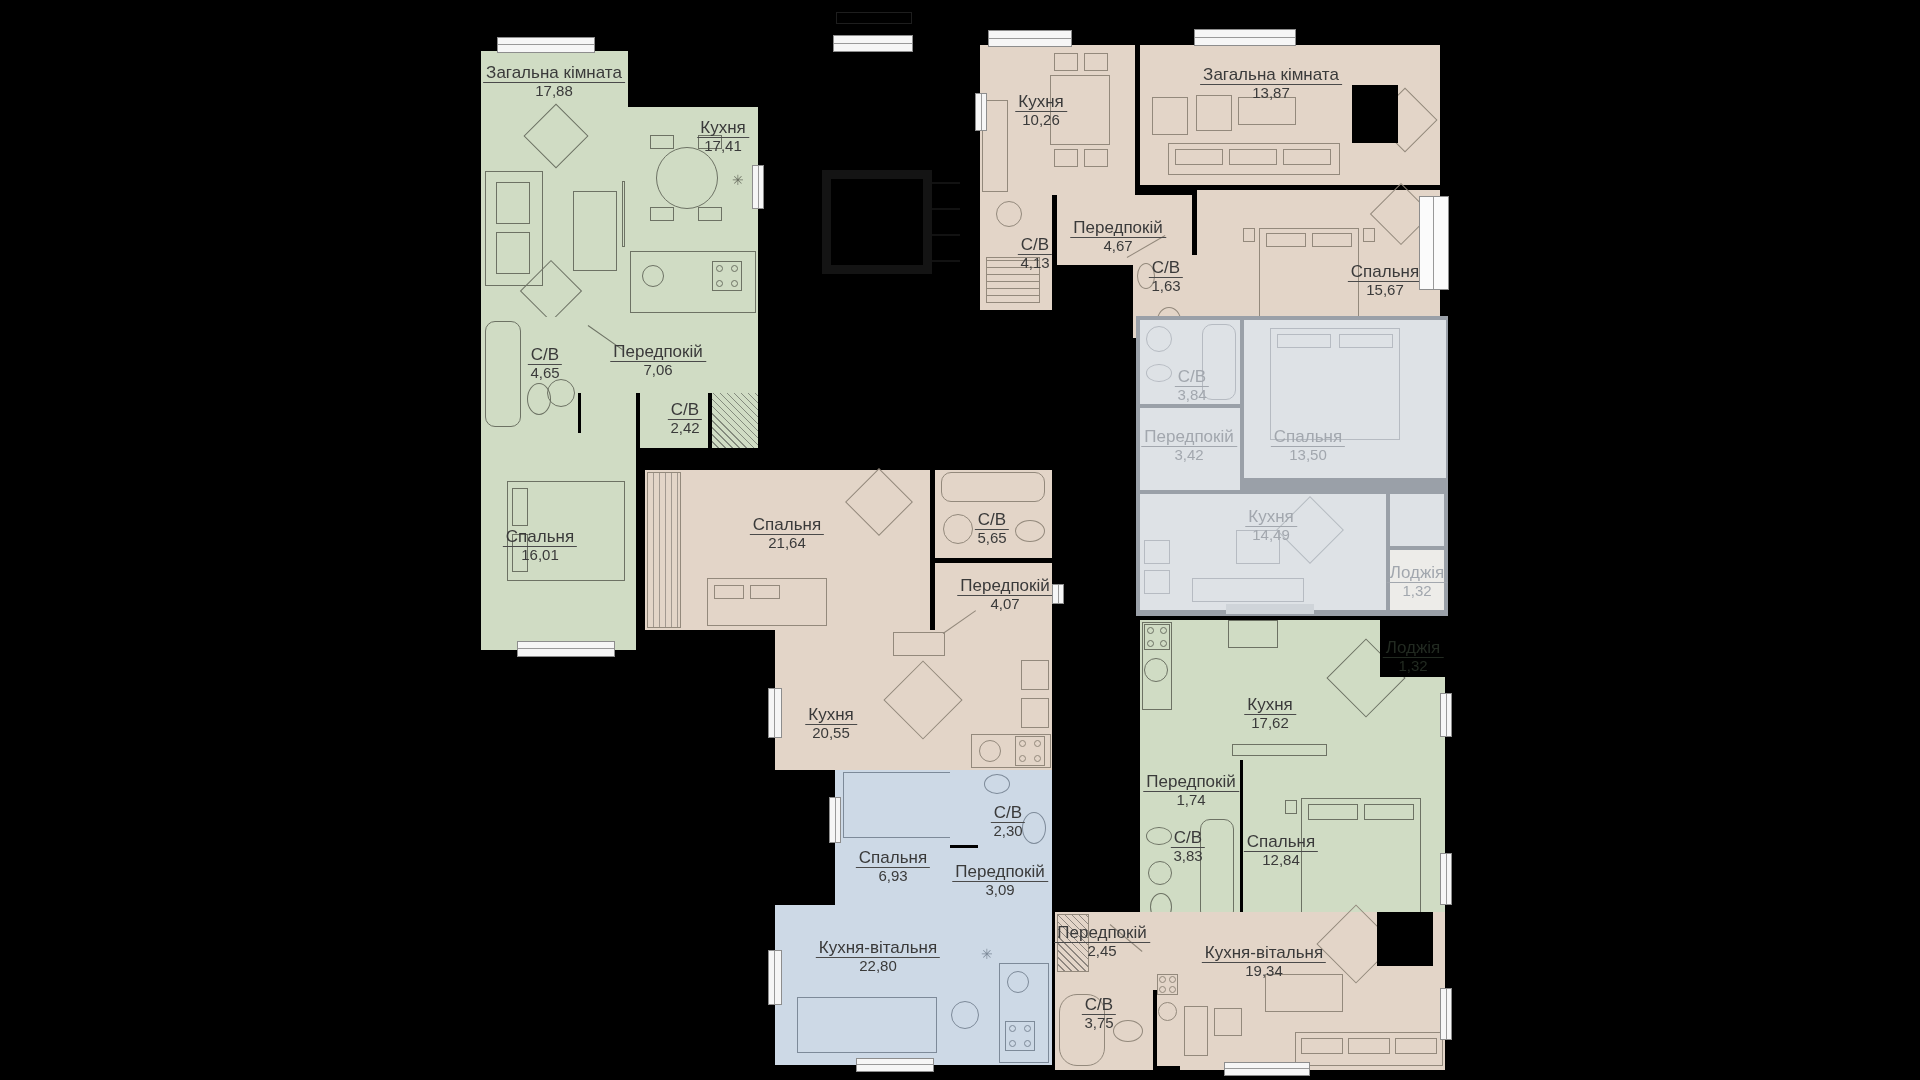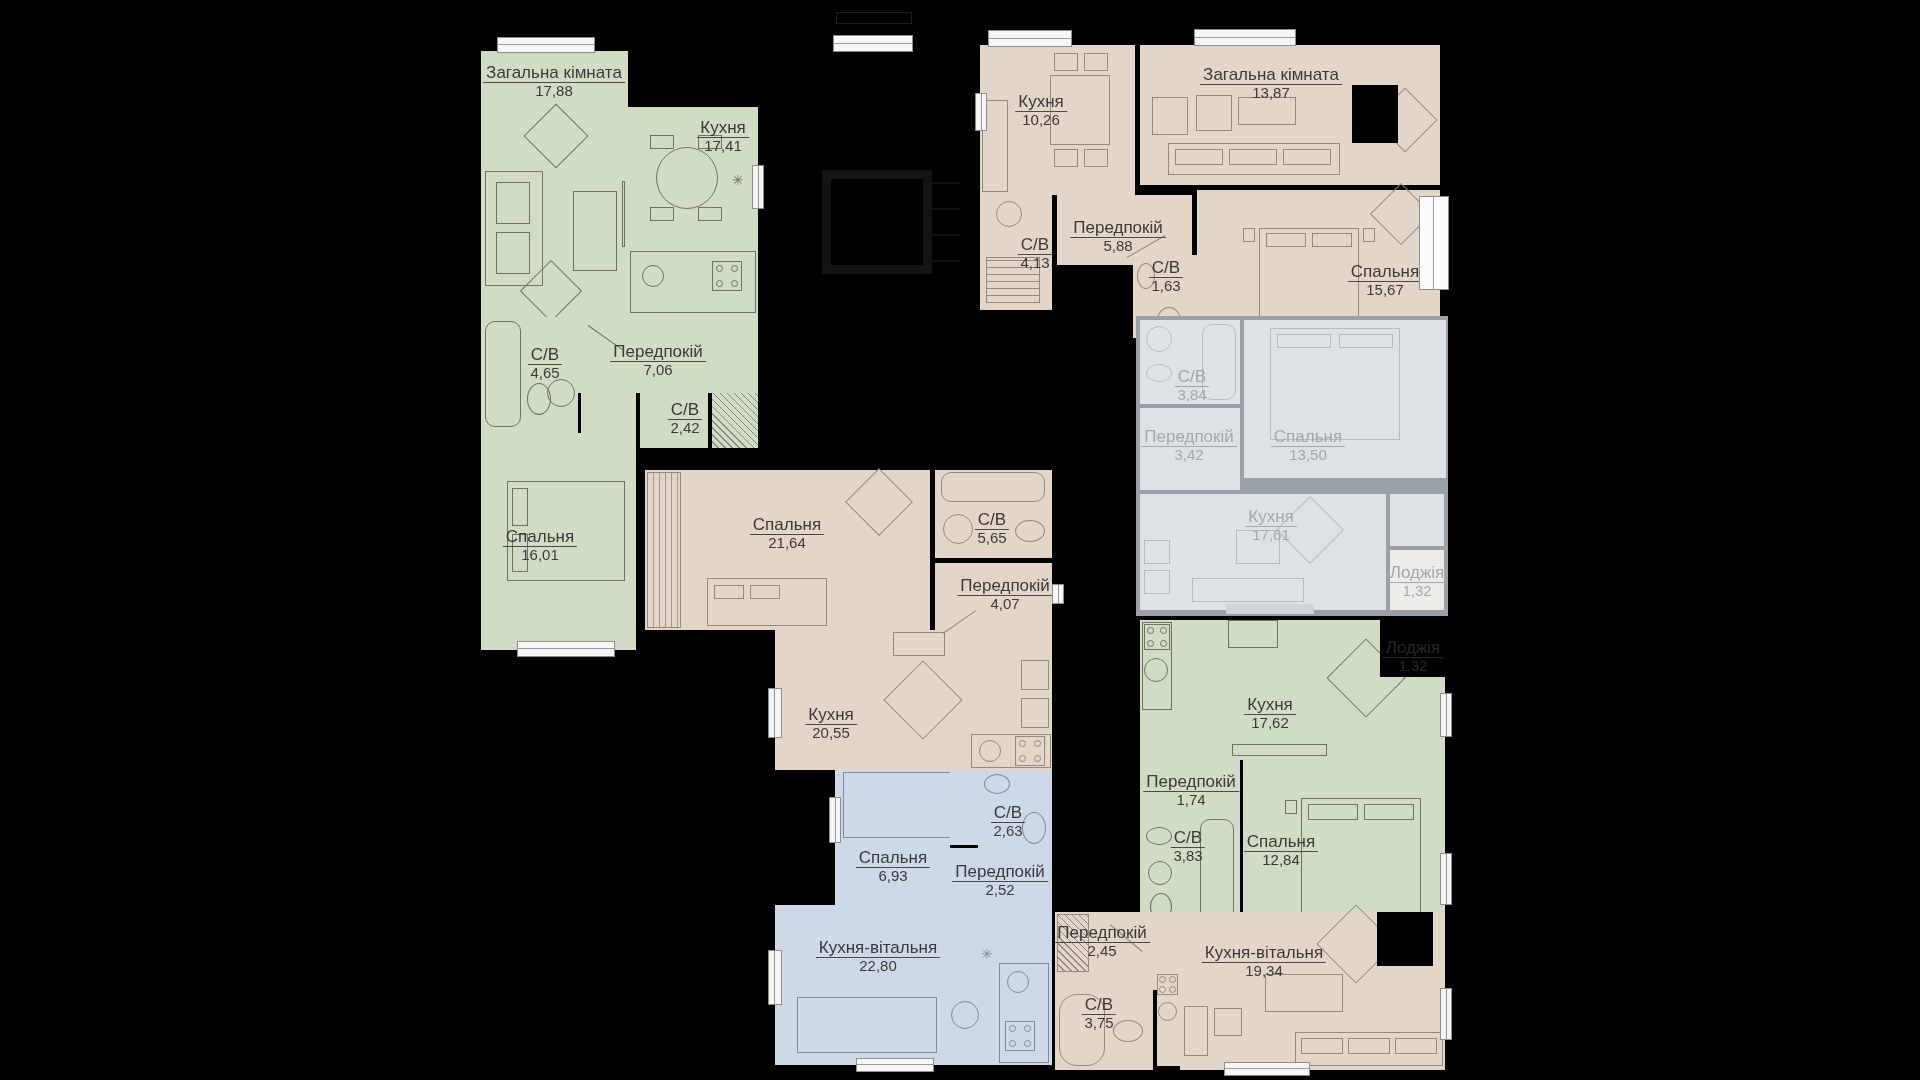--- a/index.html
+++ b/index.html
@@ -197,30 +197,30 @@
       <div class="f" style="left:8px;top:2px;width:130px;height:66px">
         <div class="pil" style="right:4px;top:5px;width:14px;height:26px"></div>
         <div class="pil" style="right:4px;top:35px;width:14px;height:26px"></div>
       </div>
     </div>
     <div class="room b" style="left:950px;top:770px;width:28px;height:75px"></div>
 
     <div class="room b" style="left:978px;top:770px;width:74px;height:78px">
       <div class="lbl" style="left:30px;top:33px">
         <div class="nm">С/В</div>
-        <div class="ar">2,63</div>
+        <div class="ar">2,30</div>
       </div>
       <div class="f rnd" style="left:6px;top:4px;width:26px;height:20px"></div>
       <div class="f rnd" style="left:44px;top:42px;width:24px;height:32px"></div>
     </div>
 
     <div class="room b" style="left:950px;top:848px;width:102px;height:57px">
       <div class="lbl" style="left:50px;top:14px">
         <div class="nm">Передпокій</div>
-        <div class="ar">2,52</div>
+        <div class="ar">3,09</div>
       </div>
     </div>
 
     <div class="room b" style="left:775px;top:905px;width:277px;height:160px">
       <div class="lbl" style="left:103px;top:33px">
         <div class="nm">Кухня-вітальня</div>
         <div class="ar">22,80</div>
       </div>
       <div class="f" style="left:22px;top:92px;width:140px;height:56px"></div>
       <div class="f rnd" style="left:176px;top:96px;width:28px;height:28px"></div>
@@ -277,21 +277,21 @@
         <div class="nm">С/В</div>
         <div class="ar">4,13</div>
       </div>
       <div class="f rnd" style="left:16px;top:6px;width:26px;height:26px"></div>
       <div class="f" style="left:6px;top:62px;width:54px;height:46px;background-image:repeating-linear-gradient(0deg,transparent 0 6px,var(--ln) 6px 7px)"></div>
     </div>
 
     <div class="room t" style="left:1057px;top:195px;width:135px;height:70px">
       <div class="lbl" style="left:61px;top:23px">
         <div class="nm">Передпокій</div>
-        <div class="ar">5,88</div>
+        <div class="ar">4,67</div>
       </div>
       <div class="door" style="left:70px;top:62px;width:44px;transform:rotate(-30deg)"></div>
     </div>
 
     <div class="room t" style="left:1133px;top:255px;width:64px;height:83px">
       <div class="lbl" style="left:33px;top:3px">
         <div class="nm">С/В</div>
         <div class="ar">1,63</div>
       </div>
       <div class="f rnd" style="left:4px;top:8px;width:18px;height:26px"></div>
@@ -337,21 +337,21 @@
           <div class="ar">13,50</div>
         </div>
         <div class="f" style="left:26px;top:8px;width:130px;height:112px">
           <div class="pil" style="left:6px;top:5px;width:54px;height:14px"></div>
           <div class="pil" style="left:68px;top:5px;width:54px;height:14px"></div>
         </div>
       </div>
       <div class="room gr" style="left:4px;top:178px;width:246px;height:116px">
         <div class="lbl gray-lbl" style="left:131px;top:13px">
           <div class="nm">Кухня</div>
-          <div class="ar">17,61</div>
+          <div class="ar">14,49</div>
         </div>
         <div class="f" style="left:96px;top:36px;width:44px;height:34px"></div>
         <div class="f rot" style="left:146px;top:12px;width:48px;height:48px"></div>
         <div class="f" style="left:52px;top:84px;width:112px;height:24px"></div>
         <div class="f" style="left:4px;top:46px;width:26px;height:24px"></div>
         <div class="f" style="left:4px;top:76px;width:26px;height:24px"></div>
       </div>
       <div class="room gr" style="left:254px;top:178px;width:54px;height:52px"></div>
       <div class="room lg" style="left:254px;top:234px;width:54px;height:60px">
         <div class="lbl gray-lbl" style="left:27px;top:13px">

